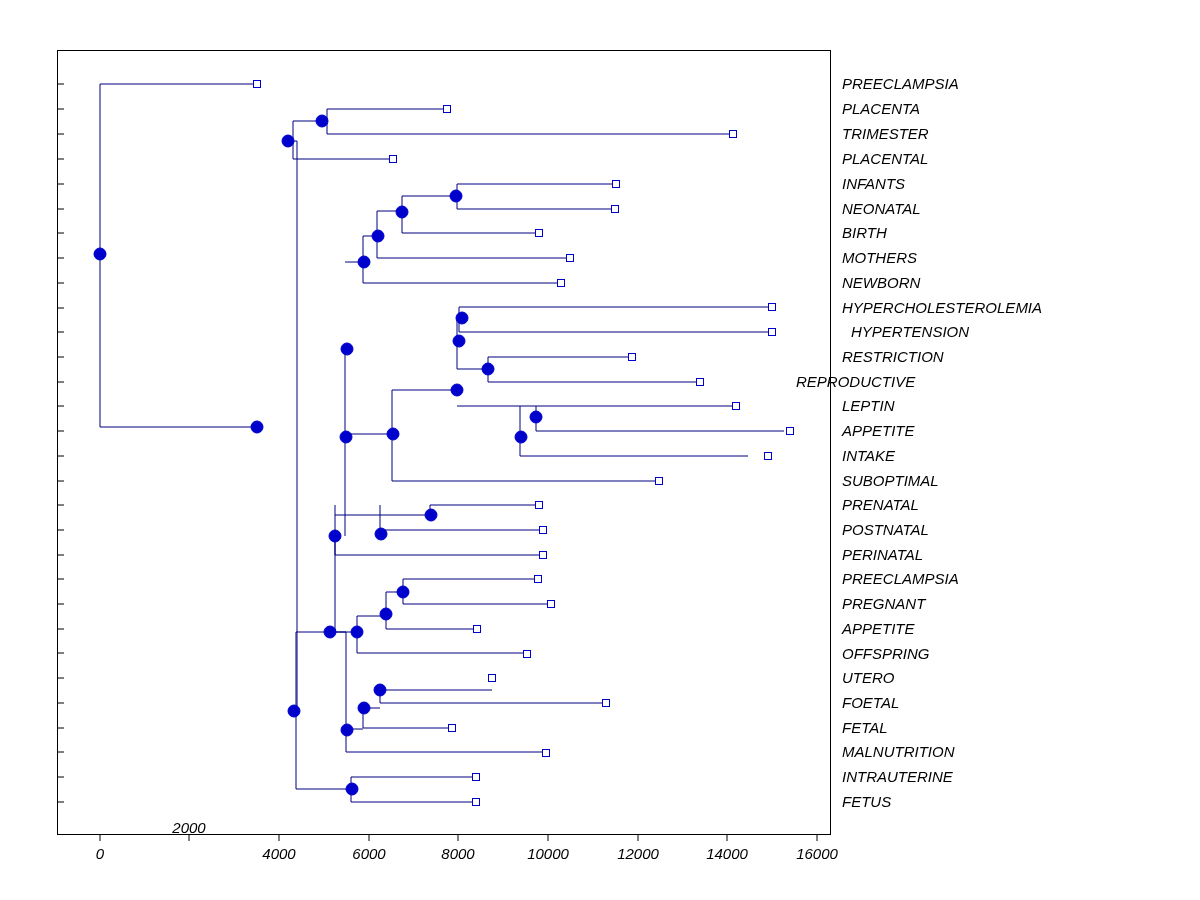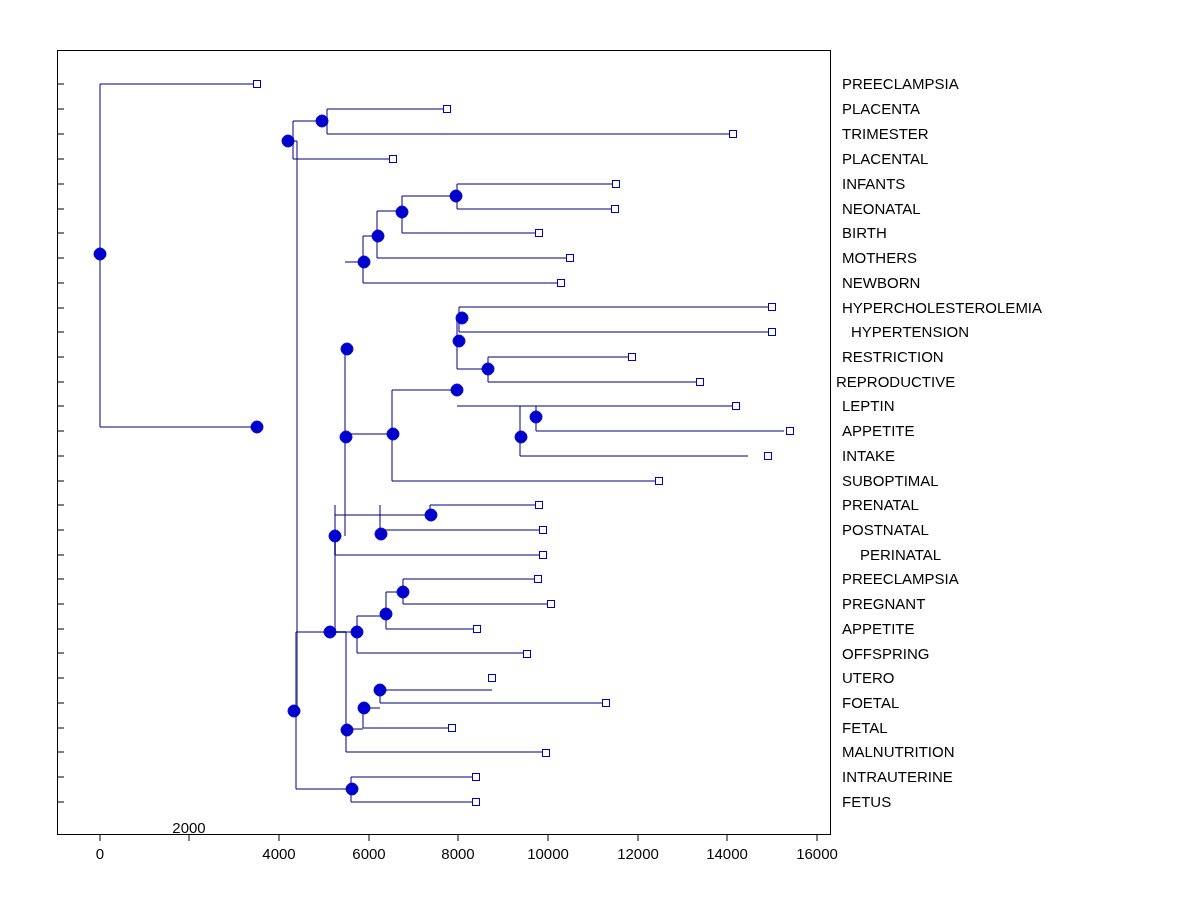--- a/index.html
+++ b/index.html
@@ -10,20 +10,21 @@
   body {
     width: 1200px;
     height: 900px;
     font-family: "Liberation Sans", sans-serif;
     overflow: hidden;
   }
   #chart-root {
     position: relative;
     width: 1200px;
     height: 900px;
+    font-style: italic;
   }
   #dendrogram-svg {
     position: absolute;
     left: 0;
     top: 0;
     width: 1200px;
     height: 900px;
   }
   .leaf-label {
     position: absolute;
@@ -239,28 +240,28 @@
   <div class="leaf-label" style="left:842px; top:126px;">TRIMESTER</div>
   <div class="leaf-label" style="left:842px; top:151px;">PLACENTAL</div>
   <div class="leaf-label" style="left:842px; top:176px;">INFANTS</div>
   <div class="leaf-label" style="left:842px; top:201px;">NEONATAL</div>
   <div class="leaf-label" style="left:842px; top:225px;">BIRTH</div>
   <div class="leaf-label" style="left:842px; top:250px;">MOTHERS</div>
   <div class="leaf-label" style="left:842px; top:275px;">NEWBORN</div>
   <div class="leaf-label" style="left:842px; top:300px;">HYPERCHOLESTEROLEMIA</div>
   <div class="leaf-label" style="left:808px; top:324px;margin-left:43px;">HYPERTENSION</div>
   <div class="leaf-label" style="left:842px; top:349px;">RESTRICTION</div>
-  <div class="leaf-label" style="left:836px; top:374px;">REPRODUCTIVE</div>
+  <div class="leaf-label" style="left:796px; top:374px;">REPRODUCTIVE</div>
   <div class="leaf-label" style="left:842px; top:398px;">LEPTIN</div>
   <div class="leaf-label" style="left:842px; top:423px;">APPETITE</div>
   <div class="leaf-label" style="left:842px; top:448px;">INTAKE</div>
   <div class="leaf-label" style="left:842px; top:473px;">SUBOPTIMAL</div>
   <div class="leaf-label" style="left:842px; top:497px;">PRENATAL</div>
   <div class="leaf-label" style="left:842px; top:522px;">POSTNATAL</div>
-  <div class="leaf-label" style="left:842px; top:547px;margin-left:18px;">PERINATAL</div>
+  <div class="leaf-label" style="left:842px; top:547px;">PERINATAL</div>
   <div class="leaf-label" style="left:842px; top:571px;">PREECLAMPSIA</div>
   <div class="leaf-label" style="left:842px; top:596px;">PREGNANT</div>
   <div class="leaf-label" style="left:842px; top:621px;">APPETITE</div>
   <div class="leaf-label" style="left:842px; top:646px;">OFFSPRING</div>
   <div class="leaf-label" style="left:842px; top:670px;">UTERO</div>
   <div class="leaf-label" style="left:842px; top:695px;">FOETAL</div>
   <div class="leaf-label" style="left:842px; top:720px;">FETAL</div>
   <div class="leaf-label" style="left:842px; top:744px;">MALNUTRITION</div>
   <div class="leaf-label" style="left:842px; top:769px;">INTRAUTERINE</div>
   <div class="leaf-label" style="left:842px; top:794px;">FETUS</div>

